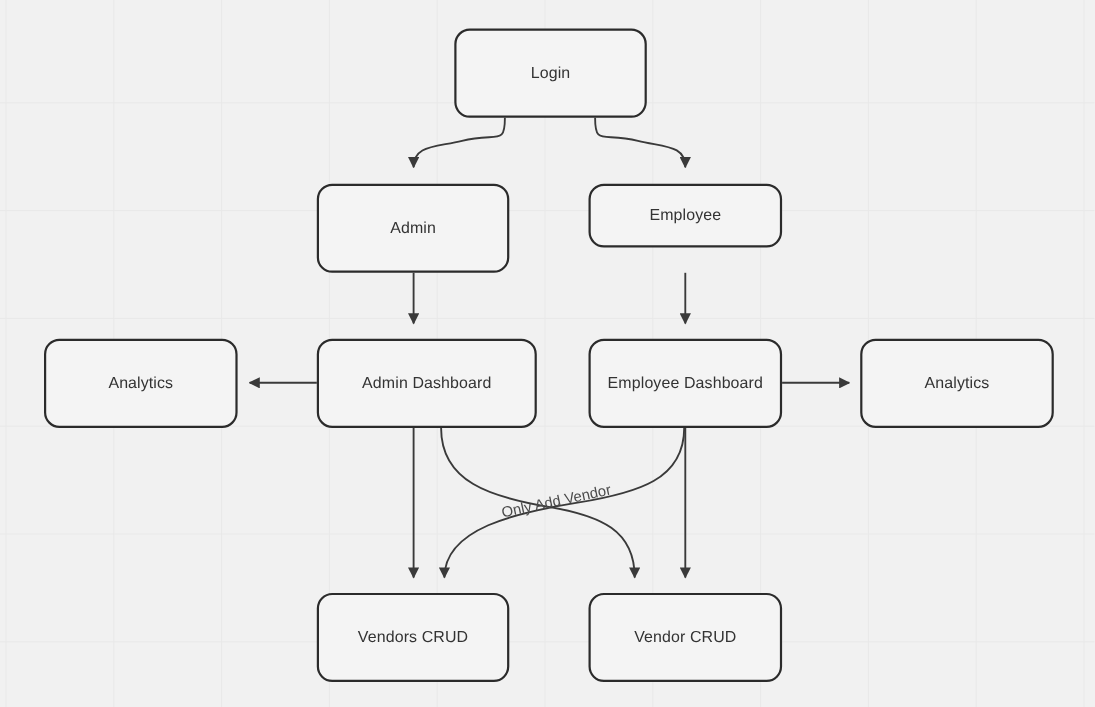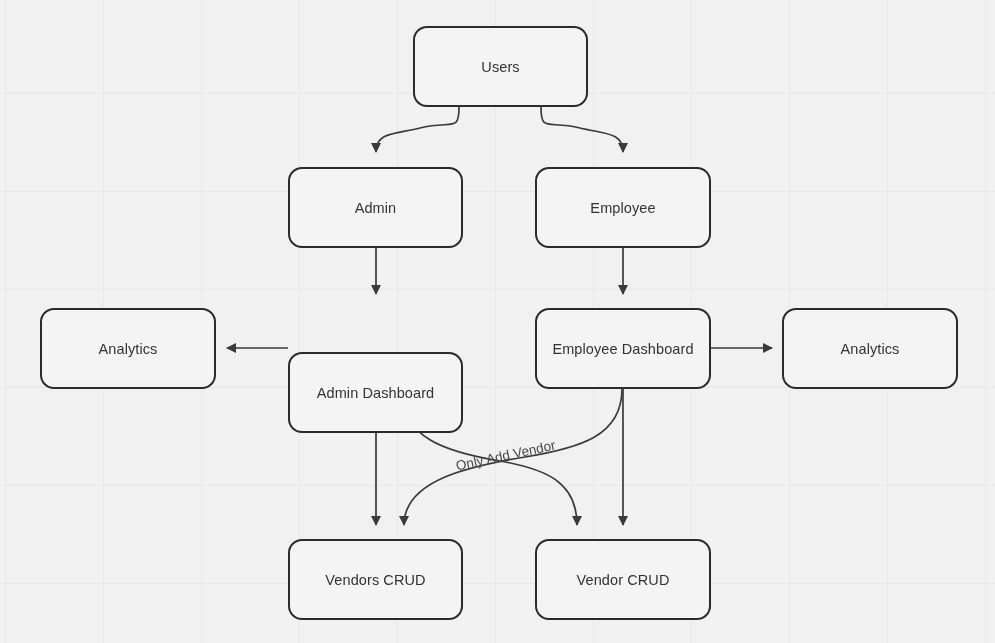--- a/index.html
+++ b/index.html
@@ -86,36 +86,36 @@
     <path d="M 376,389 L 376,525" fill="none" stroke="#3a3a3a" stroke-width="1.7" marker-end="url(#arrowhead)"></path>
 
     <path d="M 623,389 L 623,525" fill="none" stroke="#3a3a3a" stroke-width="1.7" marker-end="url(#arrowhead)"></path>
 
     <path d="M 401,389 C 401,438 446,452 500,461 C 546,469 577,482 577,525" fill="none" stroke="#3a3a3a" stroke-width="1.7" marker-end="url(#arrowhead)"></path>
 
     <path d="M 622,389 C 622,436 580,448 525,457 C 470,466 404,480 404,525" fill="none" stroke="#3a3a3a" stroke-width="1.7" marker-end="url(#arrowhead)"></path>
   </svg>
 
   <div class="node" style="left:413px; top:26px; width:175px; height:81px;">
-    <span class="node-label">Users</span>
+    <span class="node-label">Login</span>
   </div>
 
   <div class="node" style="left:288px; top:167px; width:175px; height:81px;border-radius:14px;">
     <span class="node-label">Admin</span>
   </div>
 
-  <div class="node" style="left:535px; top:167px; width:176px; height:81px;">
+  <div class="node" style="left:535px; top:167px; width:176px; height:58px;">
     <span class="node-label">Employee</span>
   </div>
 
   <div class="node" style="left:40px; top:308px; width:176px; height:81px;">
     <span class="node-label">Analytics</span>
   </div>
 
-  <div class="node" style="left:288px; top:308px; width:175px; height:81px;margin-top:44px;">
+  <div class="node" style="left:288px; top:308px; width:200px; height:81px;">
     <span class="node-label">Admin Dashboard</span>
   </div>
 
   <div class="node" style="left:535px; top:308px; width:176px; height:81px;">
     <span class="node-label">Employee Dashboard</span>
   </div>
 
   <div class="node" style="left:782px; top:308px; width:176px; height:81px;">
     <span class="node-label">Analytics</span>
   </div>

